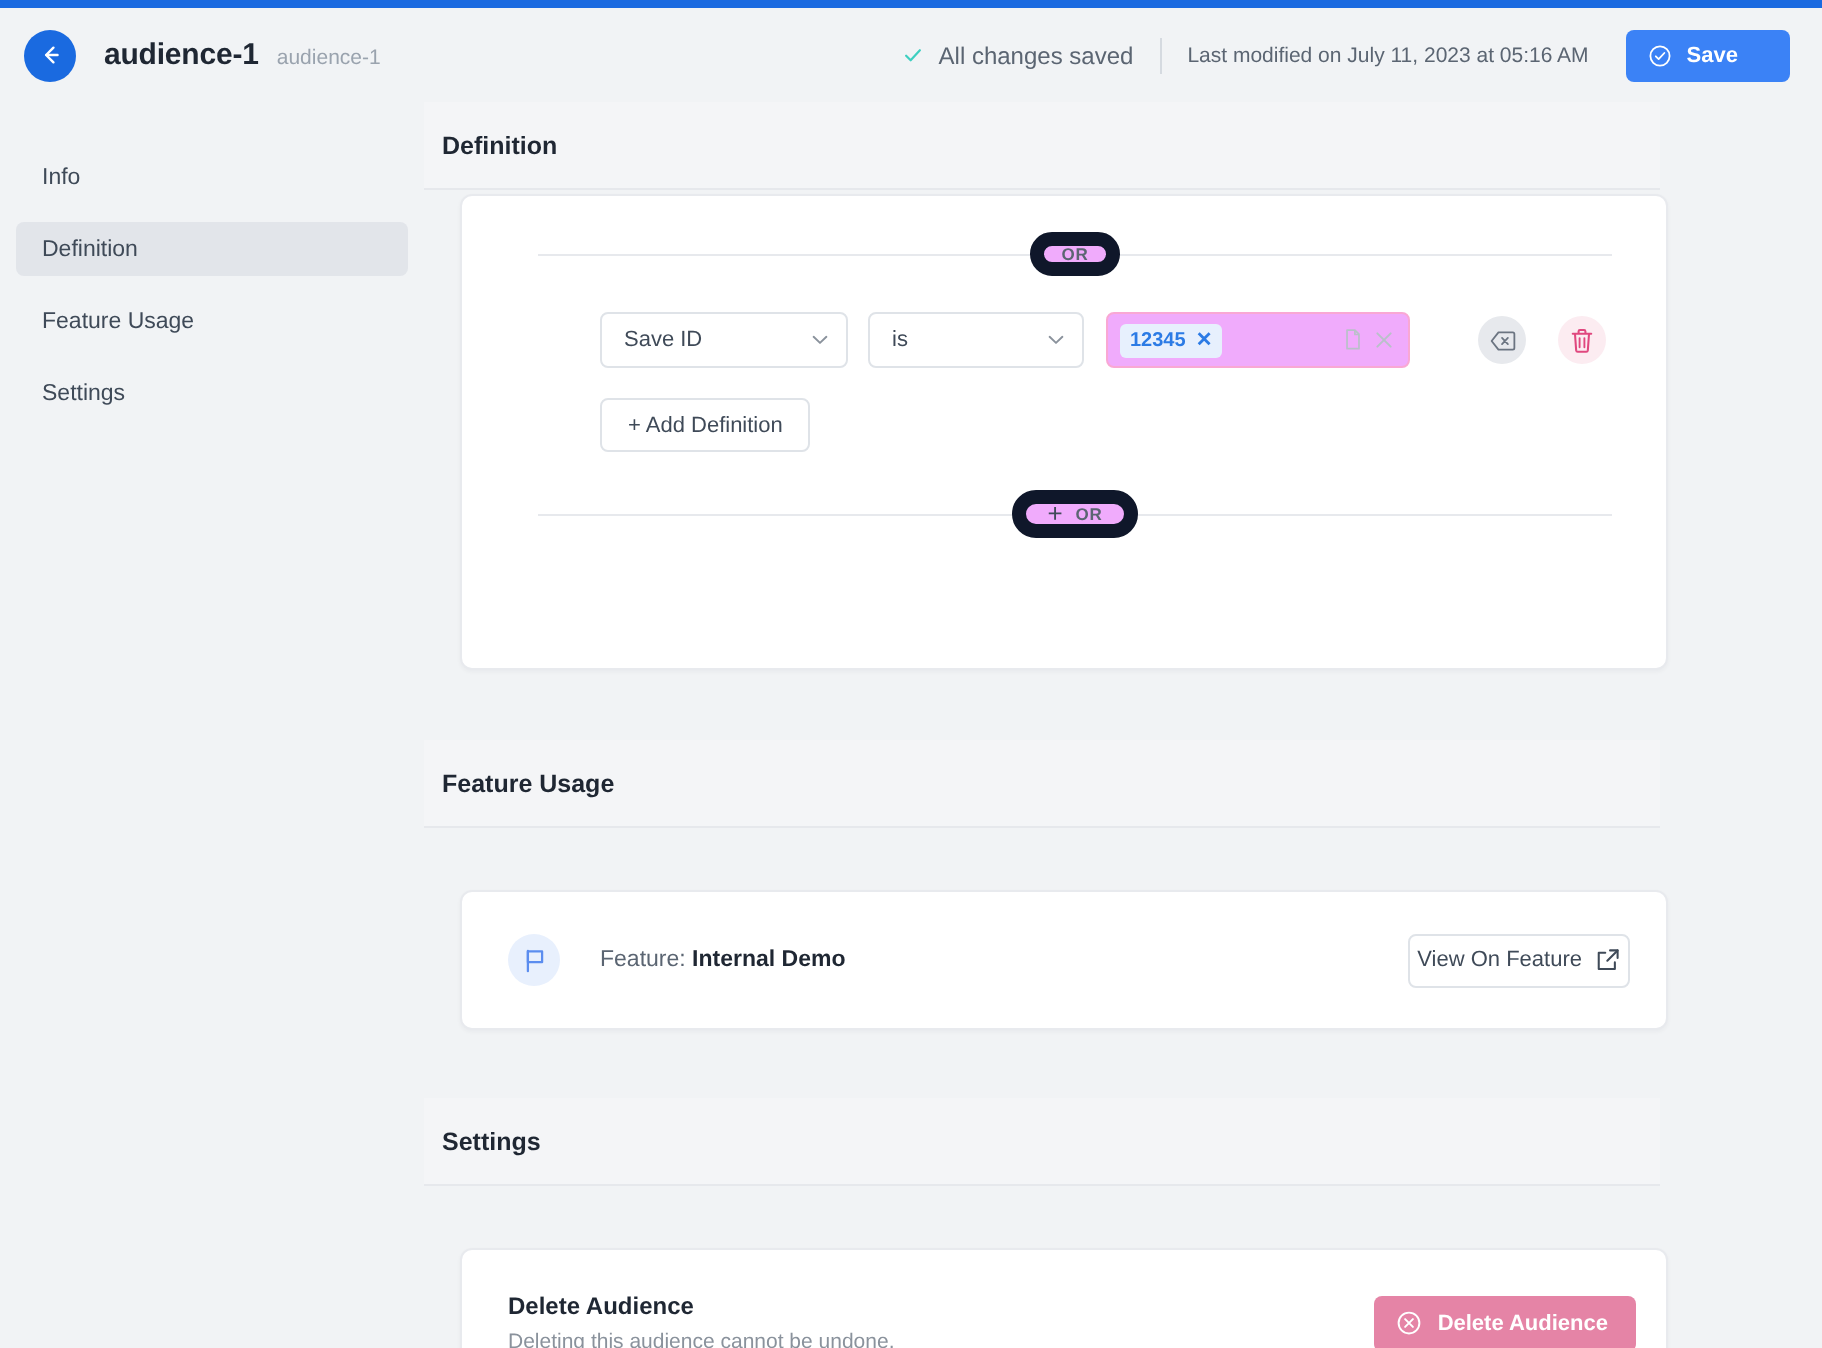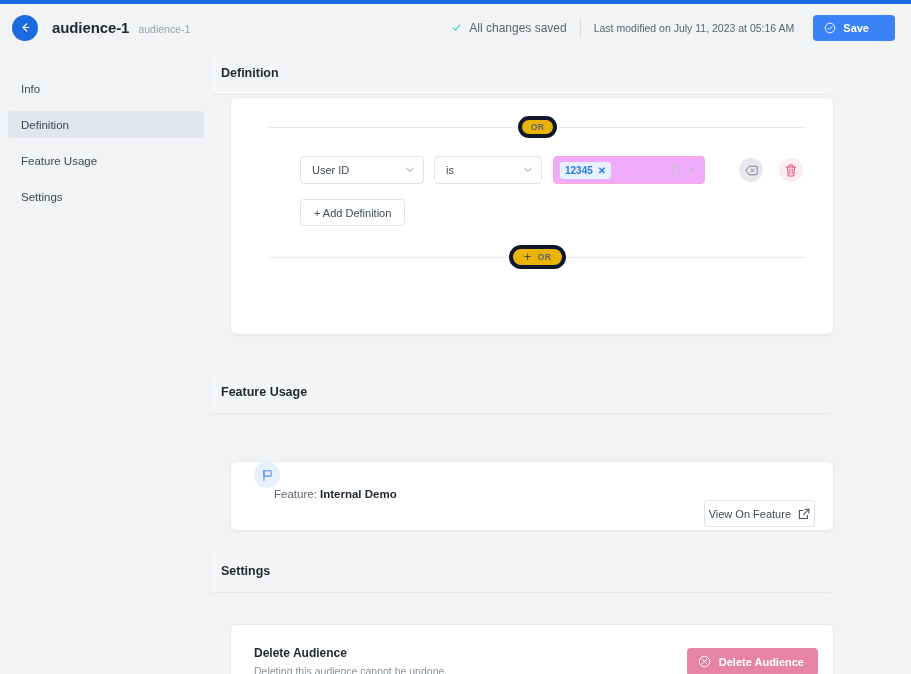--- a/index.html
+++ b/index.html
@@ -131,22 +131,22 @@
     height: 30px;
     margin: 14px 29px 0 38px;
     display: flex; align-items: center; justify-content: center;
   }
   .or-divider::before {
     content: ""; position: absolute; left: 0; right: 0; top: 50%;
     height: 1px; background: #e7e9ed;
   }
   .or-pill {
     position: relative; z-index: 1;
-    background: #eab308;
-    border: 4px solid #0f172a;
+    background: #f0abfc;
+    border: 7px solid #0f172a;
     border-radius: 13px;
     height: 22px; min-width: 34px;
     display: flex; align-items: center; justify-content: center;
     font-size: 8.5px; font-weight: bold; color: #5b6572;
     letter-spacing: 0.4px;
     padding: 0 9px;
   }
   .or-pill.add { cursor: pointer; gap: 6px; height: 24px; border-radius: 14px; padding: 0 11px; }
   .or-pill.add .plus { font-size: 13px; font-weight: normal; color: #3f4a58; line-height: 1; position: relative; top: -1px; }
 
@@ -207,25 +207,24 @@
   .add-or-wrap { margin: 18px 29px 0 38px; position: relative; height: 26px;
     display: flex; align-items: center; justify-content: center; }
   .add-or-wrap::before {
     content: ""; position: absolute; left: 0; right: 0; top: 50%;
     height: 1px; background: #e7e9ed;
   }
 
   
   .fu-head { position: absolute; top: 319px; left: 0; }
   .fu-card {
-    position: absolute; top: 410px; left: 9px;
+    position: absolute; top: 394px; left: 9px;
     width: 604px; height: 70px;
-    display: flex; 
+    display: flex; align-items: center;
     padding: 0 18px 0 23px;
-    flex-direction: column;
   }
   .flag-circle {
     width: 26px; height: 26px; border-radius: 50%;
     background: #e8f0fd;
     display: flex; align-items: center; justify-content: center;
     flex: 0 0 auto;
   }
   .fu-text { margin-left: 20px; font-size: 11.5px; color: #5b6572; }
   .fu-text b { color: #1f2733; font-weight: bold; }
   .view-btn {
@@ -326,21 +325,21 @@
         
       </div>
 
       <div class="or-divider">
         <div class="or-pill">OR</div>
       </div>
 
       <div class="cond-row">
 
         <div class="select w1">
-          <span>User ID</span>
+          <span>Save ID</span>
           <svg class="chev" viewBox="0 0 10 7">
             <path d="M1 1.5 L5 5.3 L9 1.5" fill="none" stroke="#8a929c" stroke-width="1.2" stroke-linecap="round" stroke-linejoin="round"></path>
           </svg>
         </div>
 
         <div class="select w2">
           <span>is</span>
           <svg class="chev" viewBox="0 0 10 7">
             <path d="M1 1.5 L5 5.3 L9 1.5" fill="none" stroke="#8a929c" stroke-width="1.2" stroke-linecap="round" stroke-linejoin="round"></path>
           </svg>

